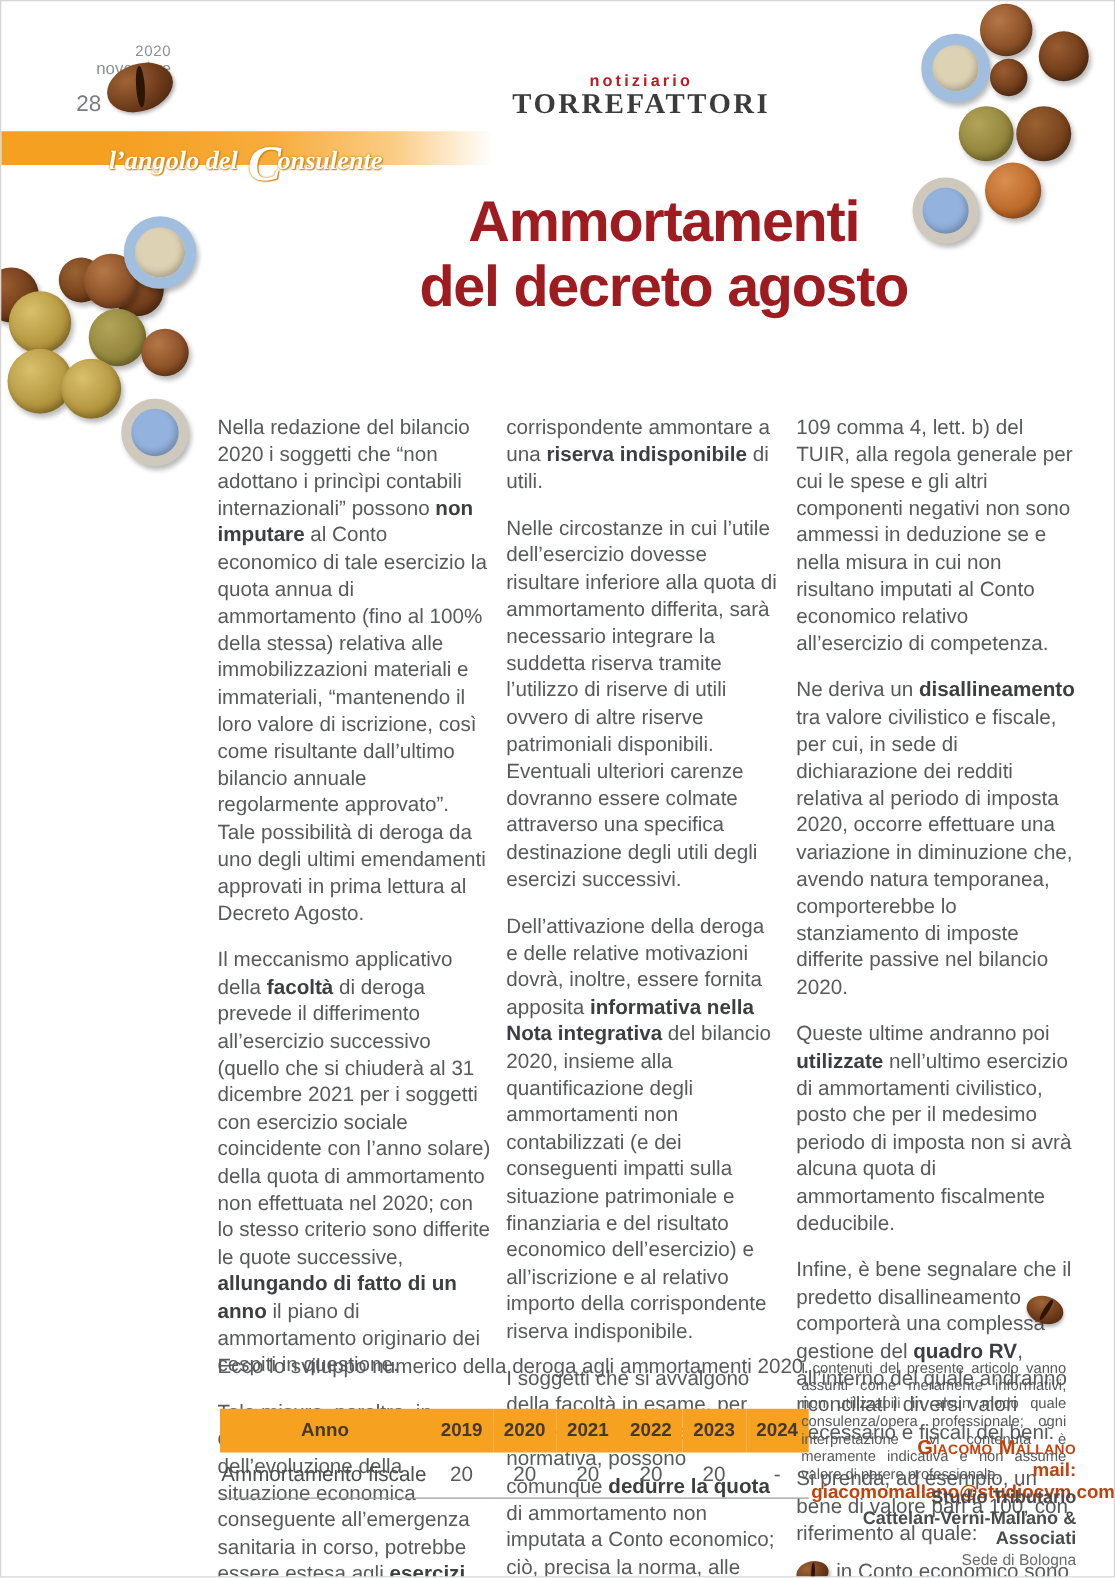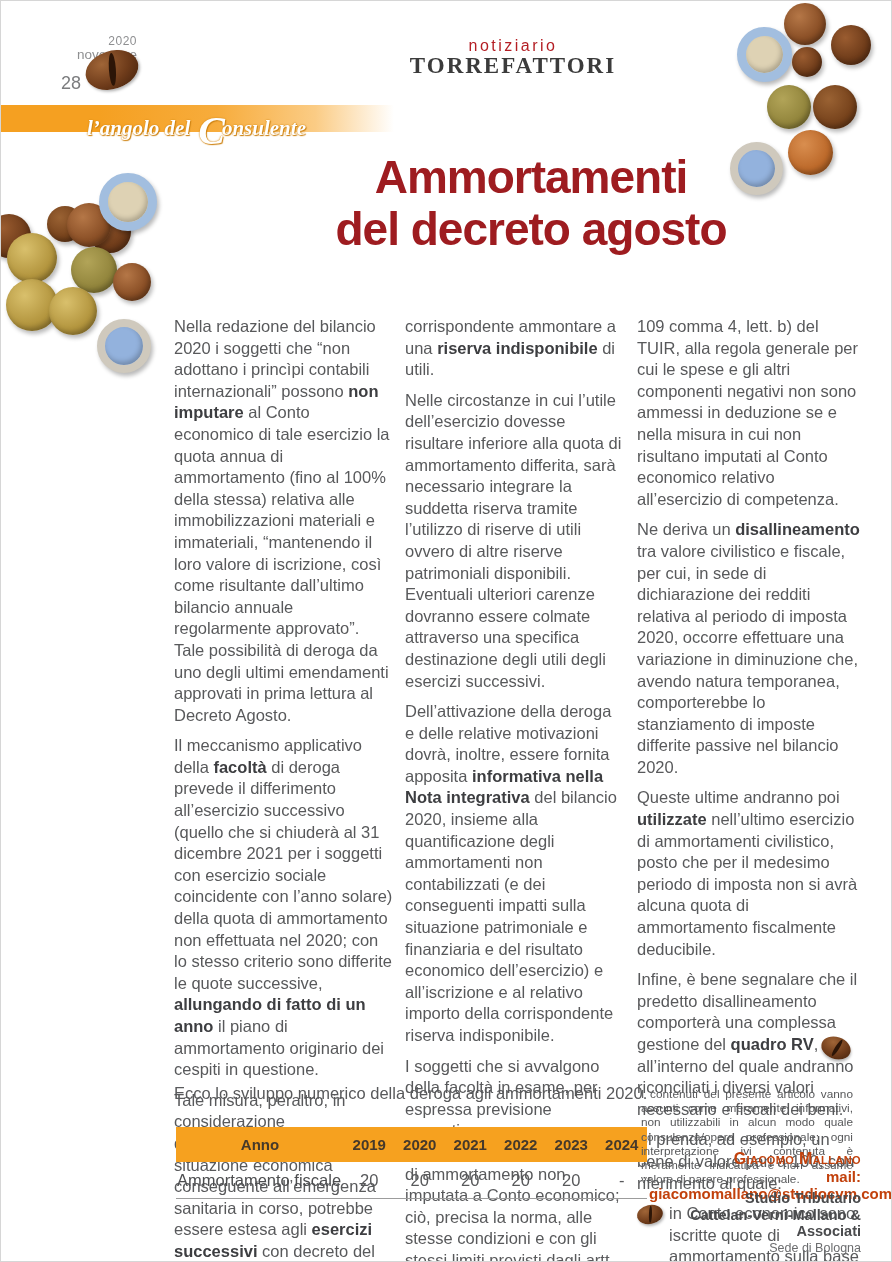--- a/index.html
+++ b/index.html
@@ -7,21 +7,21 @@
     position:relative; width:892px; height:1262px; margin:0 auto;
     background:#fff; border:1px solid #d6d6d6; box-sizing:border-box;
     font-family:"Liberation Sans", sans-serif; overflow:hidden;padding-left:35px;
   }
   
   .issue{position:absolute; top:33px; left:56px; width:80px; text-align:right; color:#8e8f91;}
   .issue .year{font-size:12px; letter-spacing:.5px;}
   .issue .month{font-size:13.5px; margin-top:-1px;}
   .issue-num{position:absolute; top:72px; left:60px; font-size:18px; color:#7b7c7e;}
   .masthead{position:absolute; top:36px; left:400px; width:224px; text-align:center;}
-  .masthead .m1{color:var(--masthead-red,#b41e24); font-weight:normal; font-size:16px; letter-spacing:2.5px;}
+  .masthead .m1{color:var(--masthead-red,#b41e24); font-weight:bold; font-size:13px; letter-spacing:2.5px;margin-top:20px;}
   .masthead .m2{font-family:"Liberation Serif", serif; font-weight:bold; font-size:23px; letter-spacing:2px; color:#3b3b3b; margin-top:-2px;}
   .banner{
     position:absolute; top:104px; left:0; width:393px; height:27px;
     background:linear-gradient(90deg,#f5a021 0%,#f5a021 25%,#f7ac3c 55%,#fbcc85 80%,#fff 100%);
   }
   .banner-text{
     position:absolute; left:86px; top:-7px; white-space:nowrap;
     font-family:"Liberation Serif", serif; font-style:italic; font-weight:bold;
     font-size:21px; color:#fff;
     text-shadow:0 0 1px #d88f1d, 0 0 2px #d88f1d, 1px 1px 1px #c97f12;
@@ -47,21 +47,21 @@
     background:radial-gradient(ellipse at 35% 28%, #a06537, #6e3b1a 55%, #3f1f0b);
     box-shadow:1px 2px 3px rgba(0,0,0,.3);}
   .bean::after{content:""; position:absolute; left:45%; top:6%; width:13%; height:88%;
     background:#2c1507; border-radius:50%; transform:rotate(14deg);}
   .bean-header{position:absolute; top:50px; left:84px; width:54px; height:38px; transform:rotate(-18deg);}
   .bean-bottom{position:absolute; top:1036px; left:820px; width:30px; height:22px; transform:rotate(18deg);}
   .bean-bullet{width:26px; height:19px; transform:rotate(-12deg); margin-top:2px;}
   
   .col{position:absolute; top:315px; width:219px; color:var(--body-gray,#58595b);
        font-size:16.5px; line-height:21.6px; text-align:left;}
-  .col p{margin:0 0 9px 0;}
+  .col p{margin:16px 0 9px 0;}
   .col strong{color:#3d3e41;}
   #col1{left:173px;} #col2{left:404px;} #col3{left:636px; width:224px;}
   .bullet{display:flex; margin:0 0 9px 0;}
   .bullet .bwrap{flex:0 0 32px;}
   .bullet p{margin:0;}
   
   .table-intro{position:absolute; top:1083px; left:173px; width:480px; font-size:16.5px; color:var(--body-gray,#58595b);}
   table.amm{position:absolute; top:1126px; left:175px; width:471px; border-collapse:collapse;
     font-size:16.5px; color:var(--body-gray,#58595b);}
   table.amm thead th{background:var(--accent-orange,#f6a11f); height:33px; font-size:15px; color:#46392a; font-weight:bold; text-align:center;}

